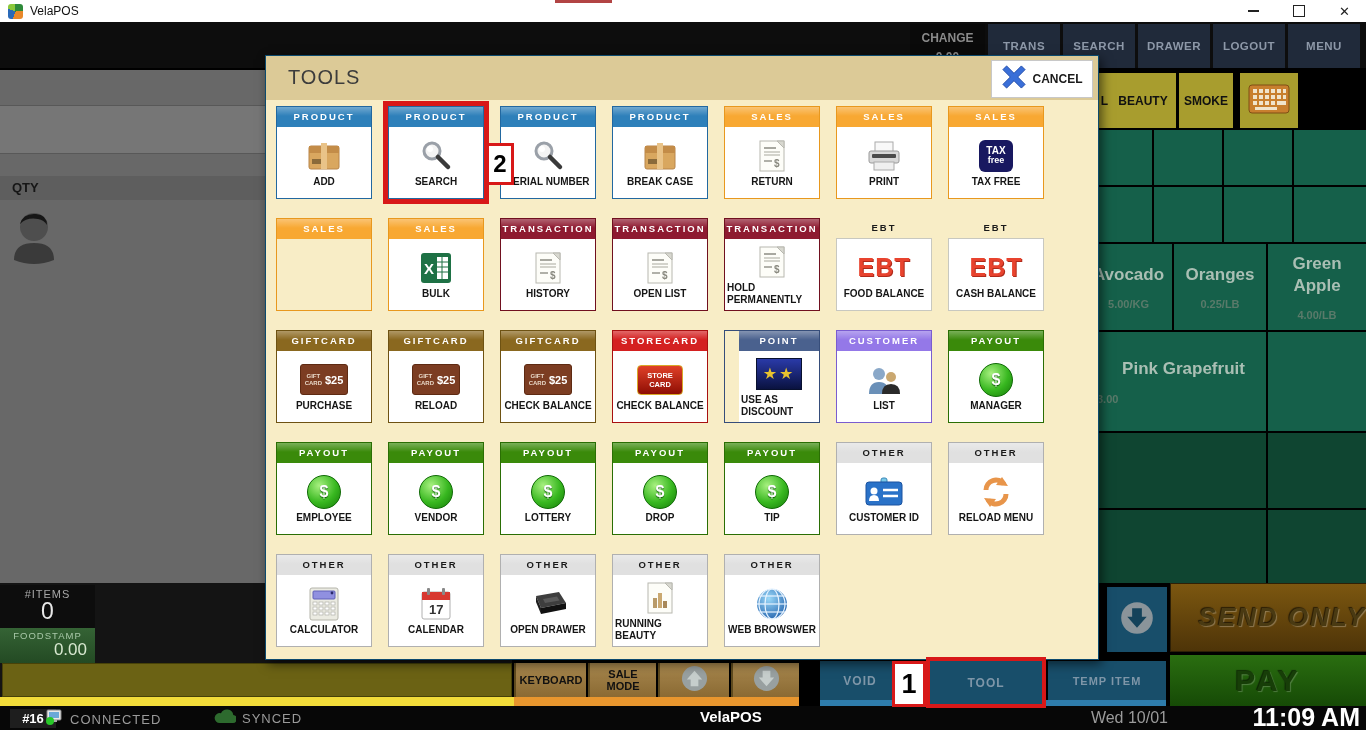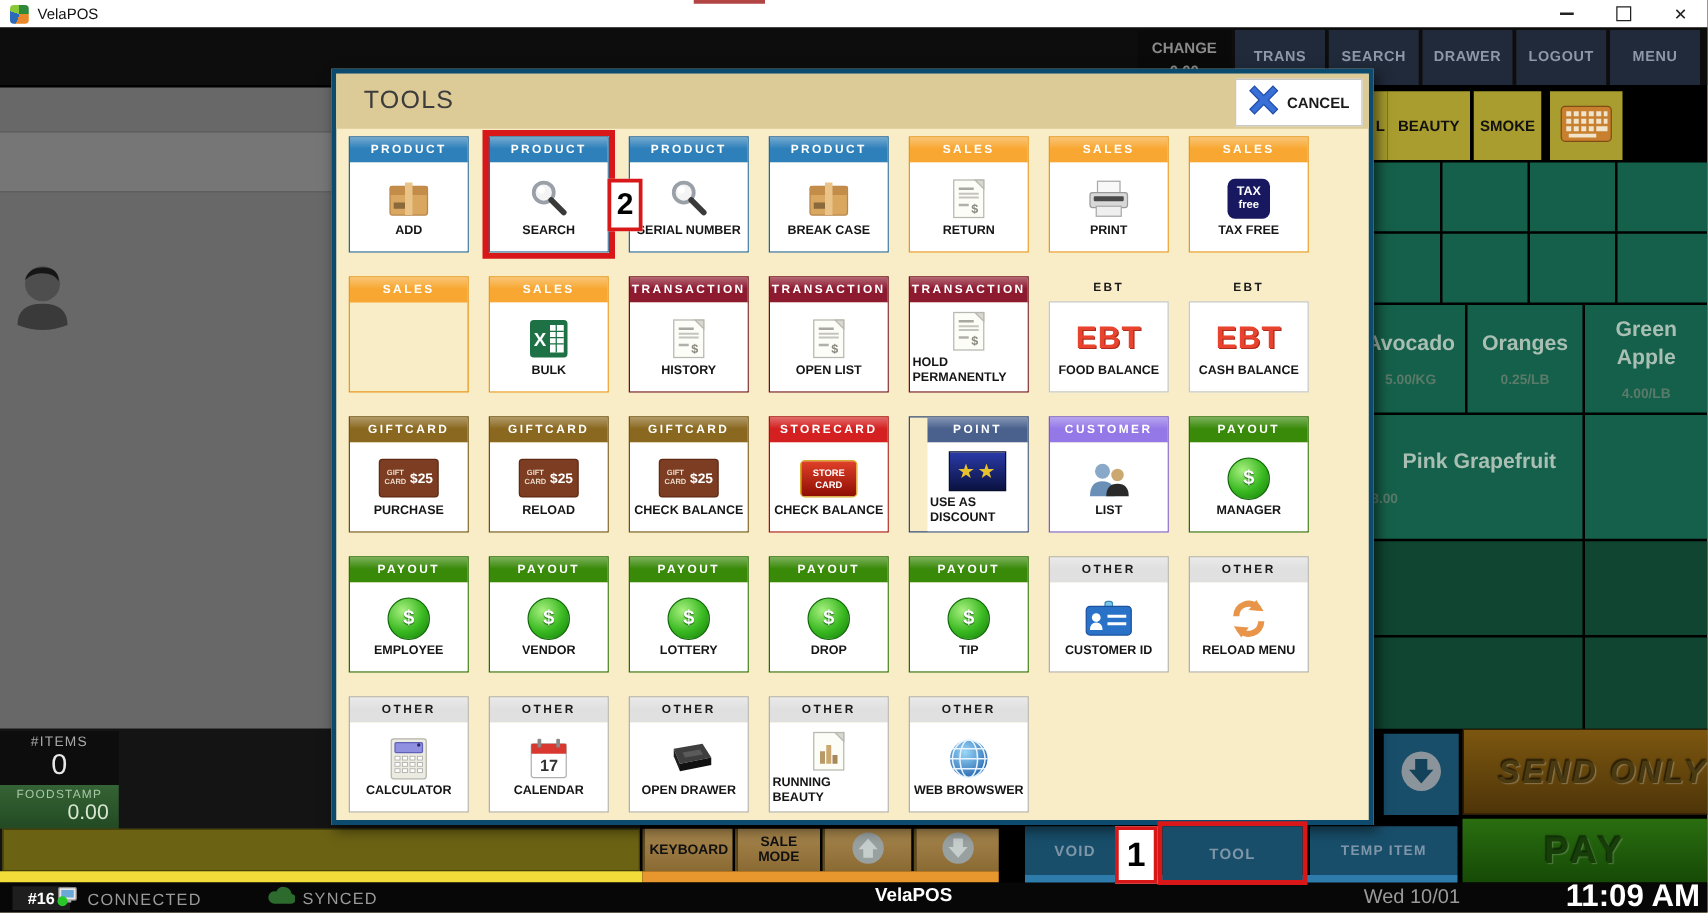--- a/index.html
+++ b/index.html
@@ -70,21 +70,21 @@
   .cat-tab{top:73px;height:55px;background:#a89d2e;color:#111;font-size:12px;font-weight:bold;
            display:flex;align-items:center;justify-content:center;position:absolute;}
   
   .pcell{position:absolute;box-sizing:border-box;display:flex;flex-direction:column;align-items:center;justify-content:center;}
   .pcell.bright{background:#15604a;}
   .pcell.dark{background:#0f4531;}
   .pname{font-size:17px;font-weight:bold;color:#aabfb4;text-align:center;line-height:1.25;}
   .pprice{font-size:11px;font-weight:bold;color:#5a7a6a;margin-top:13px;}
   .pcell.left{align-items:flex-start;padding-left:12px;}
   
-  .dialog{left:265px;top:55px;width:834px;height:605px;background:#f8edc6;border:4px solid #0c4a6e;
+  .dialog{left:265px;top:55px;width:834px;height:605px;background:#f8edc6;border:1px solid #0c4a6e;
           box-sizing:border-box;box-shadow:3px 4px 10px rgba(0,0,0,.55);z-index:4;}
   .dlg-head{position:absolute;left:0;top:0;width:100%;height:44px;background:#dcca97;}
   .dlg-title{position:absolute;left:22px;top:10px;font-size:20px;color:#3c3c3c;letter-spacing:1px;}
   .cancel-btn{position:absolute;right:5px;top:4px;width:102px;height:38px;background:#fff;border:1px solid #c8c8c8;
               display:flex;align-items:center;justify-content:center;gap:7px;box-sizing:border-box;}
   .cancel-label{font-size:12px;font-weight:bold;color:#1a1a1a;}
   .tools-grid{position:absolute;left:10px;top:50px;display:grid;grid-template-columns:repeat(7,96px);
               column-gap:16px;row-gap:19px;}
   .tool{width:96px;height:93px;border:1px solid;display:flex;flex-direction:column;box-sizing:border-box;background:transparent;}
   .tool-cat{height:20px;font-size:9.5px;font-weight:bold;letter-spacing:2px;text-align:center;line-height:20px;
@@ -136,20 +136,21 @@
 <div class="abs nav-row">
     <div class="nav-btn">TRANS</div>
     <div class="nav-btn">SEARCH</div>
     <div class="nav-btn">DRAWER</div>
     <div class="nav-btn">LOGOUT</div>
     <div class="nav-btn">MENU</div>
   </div>
 
 <div class="abs left-panel">
   <div class="lp-band"></div>
+  <div class="lp-qty">QTY</div>
   <div class="lp-avatar"><svg width="52" height="58" viewBox="0 0 52 58">
         <path d="M6 54 q0-17 20-17 q20 0 20 17 q-10 4-20 4 q-10 0-20-4z" fill="#3a3a3a"></path>
         <circle cx="26" cy="21" r="14" fill="#4e4e4e"></circle>
         <path d="M12 18 q3-11 16-10 q11 1 11 11 q-3-5-9-6 q-11-2-18 5z" fill="#161616"></path>
       </svg></div>
 </div>
 <div class="abs left-black"></div>
 <div class="abs items-box">
   <div class="items-label">#ITEMS</div>
   <div class="items-value">0</div>

